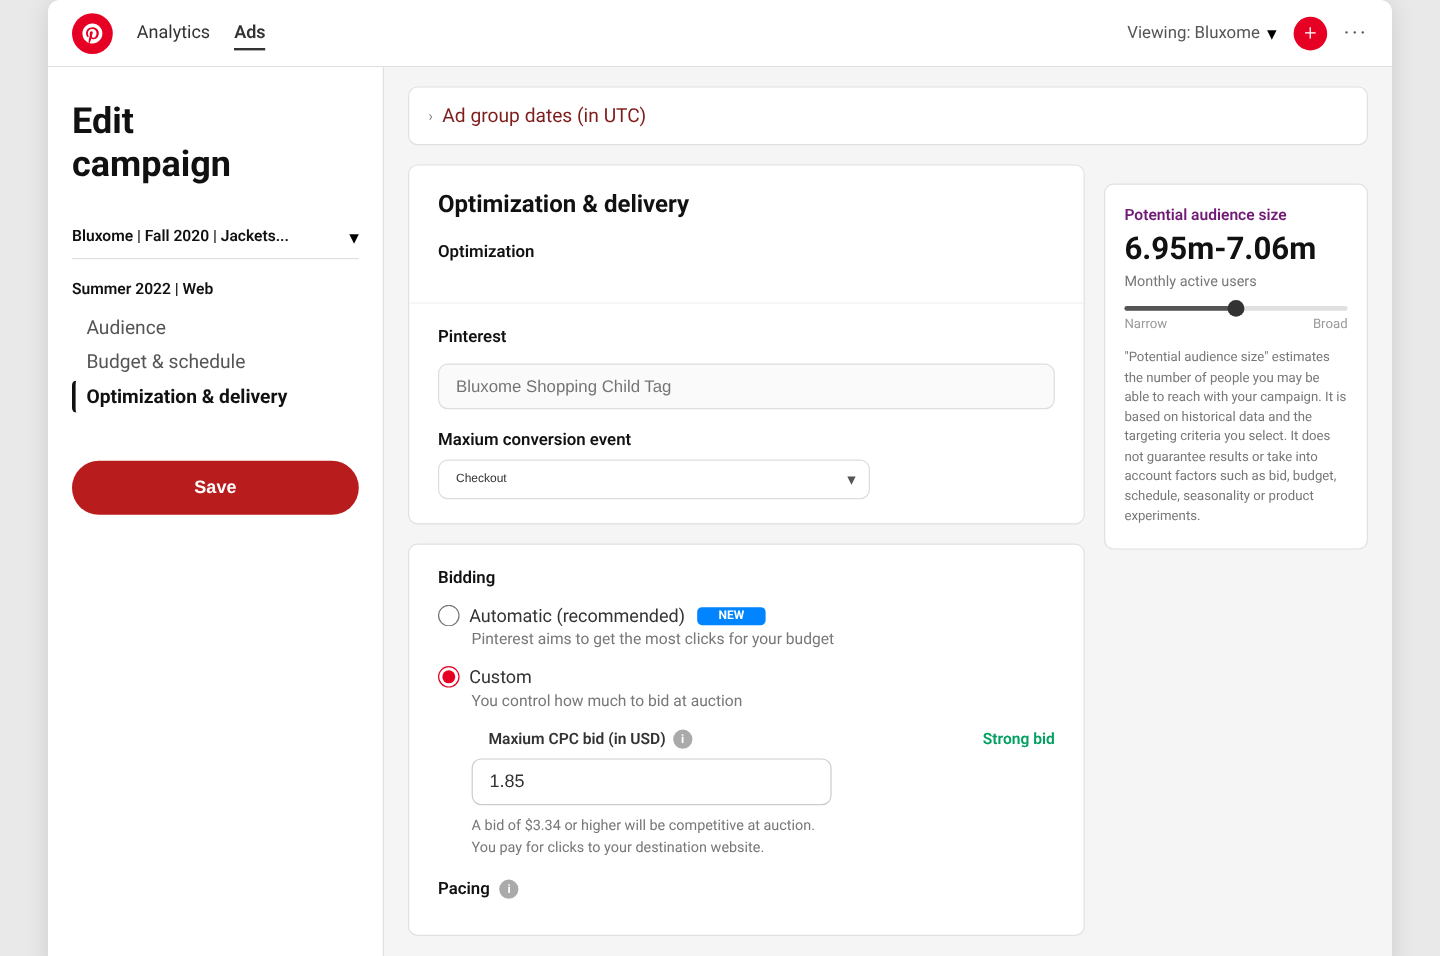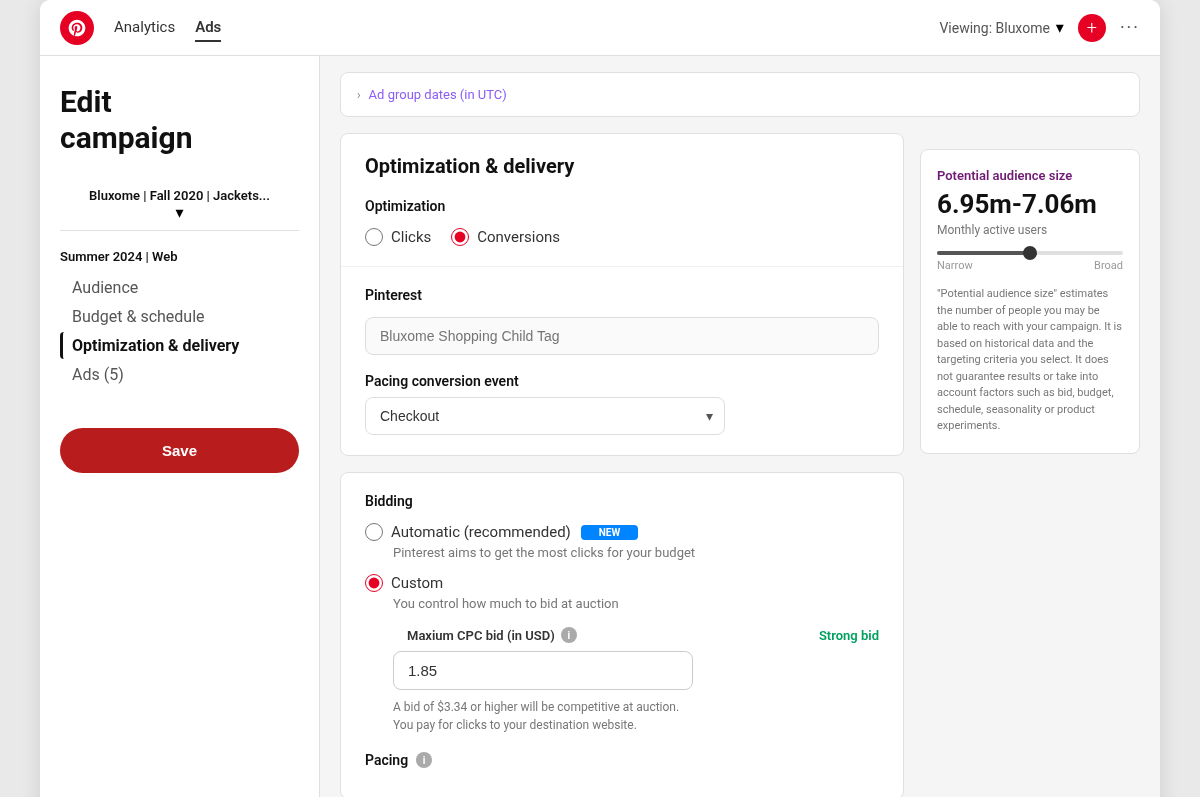--- a/index.html
+++ b/index.html
@@ -92,21 +92,20 @@
       line-height: 1.2;
       margin-bottom: 24px;
     }
     .campaign-selector {
       display: flex;
       align-items: center;
       justify-content: space-between;
       padding: 8px 0;
       border-bottom: 1px solid #e0e0e0;
       margin-bottom: 10px;
-      flex-direction: column;
     }
     .campaign-name {
       font-size: 13px;
       font-weight: 600;
       color: #111;
     }
     .adgroup-name {
       font-size: 13px;
       font-weight: 600;
       color: #111;
@@ -155,21 +154,21 @@
       border-radius: 8px;
       padding: 14px 16px;
       display: flex;
       align-items: center;
       gap: 8px;
       margin-bottom: 16px;
       margin-top: 16px;
       cursor: pointer;
     }
     .adgroup-dates-bar .chevron { font-size: 12px; color: #888; }
-    .adgroup-dates-label { font-size: 13px; color: #8b5cf6; }
+    .adgroup-dates-label { font-size: 16px; color: #7f1d1d; }
 
     
     .section-card {
       background: #fff;
       border: 1px solid #e0e0e0;
       border-radius: 8px;
       margin-bottom: 16px;
       overflow: hidden;
     }
     .section-title {
@@ -220,21 +219,21 @@
     }
     .select-wrapper {
       position: relative;
       width: 360px;
     }
     .select-wrapper select {
       width: 100%;
       padding: 10px 14px;
       border: 1px solid #ddd;
       border-radius: 8px;
-      font-size: 14px;
+      font-size: 10px;
       color: #333;
       background: #fff;
       appearance: none;
       cursor: pointer;
     }
     .select-chevron {
       position: absolute;
       right: 12px;
       top: 50%;
       transform: translateY(-50%);
@@ -396,27 +395,26 @@
       <div class="sidebar-title">
         <span>Edit</span><br>
         <span>campaign</span>
       </div>
 
       <div class="campaign-selector">
         <span class="campaign-name">Bluxome | Fall 2020 | Jackets...</span>
         <span>▾</span>
       </div>
 
-      <div class="adgroup-name">Summer 2024 | Web</div>
+      <div class="adgroup-name">Summer 2022 | Web</div>
 
       <div class="sidebar-nav">
         <div class="sidebar-nav-item">Audience</div>
         <div class="sidebar-nav-item">Budget &amp; schedule</div>
         <div class="sidebar-nav-item active">Optimization &amp; delivery</div>
-        <div class="sidebar-nav-item">Ads (5)</div>
       </div>
 
       <button class="save-btn">Save</button>
     </div>
 
     <div class="content-area">
 
       <div class="adgroup-dates-bar">
         <span class="chevron">›</span>
         <span class="adgroup-dates-label">Ad group dates (in UTC)</span>
@@ -425,38 +423,28 @@
       <div class="content-with-panel">
         <div class="content-main">
 
           <div class="section-card">
             <div class="section-header">
               <div class="section-title">Optimization &amp; delivery</div>
             </div>
 
             <div class="subsection">
               <div class="subsection-label">Optimization</div>
-              <div class="radio-group">
-                <label class="radio-option">
-                  <input type="radio" name="optimization" value="clicks" style="">
-                  <span class="radio-label">Clicks</span>
-                </label>
-                <label class="radio-option">
-                  <input type="radio" name="optimization" value="conversions" checked="" style="">
-                  <span class="radio-label">Conversions</span>
-                </label>
-              </div>
             </div>
 
             <div class="subsection">
               <div class="subsection-label">Pinterest</div>
               <input class="tag-input" type="text" readonly="" placeholder="Bluxome Shopping Child Tag" style="">
 
               <div style="margin-top: 18px;">
-                <div class="select-label">Pacing conversion event</div>
+                <div class="select-label">Maxium conversion event</div>
                 <div class="select-wrapper">
                   <select>
                     <option>Checkout</option>
                   </select>
                   <span class="select-chevron">▾</span>
                 </div>
               </div>
             </div>
           </div>
 

